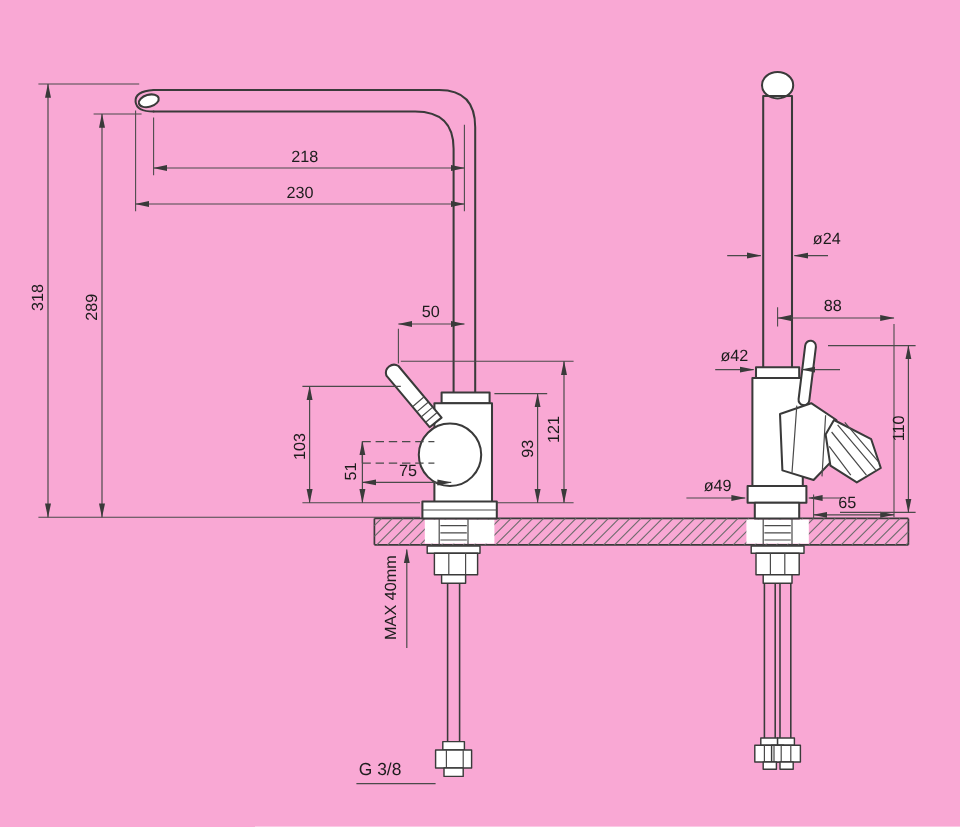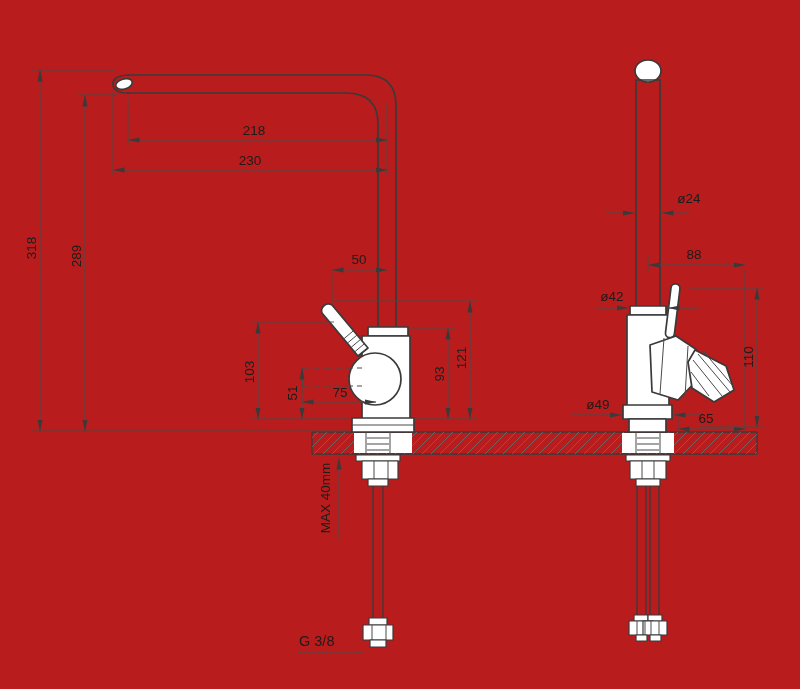--- a/index.html
+++ b/index.html
@@ -1,16 +1,16 @@
 <!DOCTYPE html>
 <html><head>
 <meta charset="utf-8">
 <style>
   html,body{margin:0;padding:0;background:#ffffff;}
-  .stage{width:800px;height:689px;background:#b91c1c;position:relative;overflow:hidden;}
+  .stage{width:800px;height:689px;background:#f9a8d4;position:relative;overflow:hidden;}
   svg text{font-family:"Liberation Sans",sans-serif;font-size:13.5px;fill:#1d1d1d;}
   text.dimtext{text-anchor:middle;}
   text.lbl{font-size:14.5px;text-anchor:start;}
   .obj{fill:none;stroke:#3a3a3a;stroke-width:1.7;stroke-linecap:round;stroke-linejoin:round;}
   .objf{fill:#ffffff;stroke:#3a3a3a;stroke-width:1.7;stroke-linejoin:round;}
   .objf2{fill:#ffffff;stroke:#3a3a3a;stroke-width:1.2;stroke-linejoin:round;}
   .thin{fill:none;stroke:#4a4a4a;stroke-width:1;}
   .tube{fill:none;stroke:#3a3a3a;stroke-width:1.3;}
   .dim{fill:none;stroke:#4a4a4a;stroke-width:1;}
   .ext{fill:none;stroke:#4a4a4a;stroke-width:0.9;}

